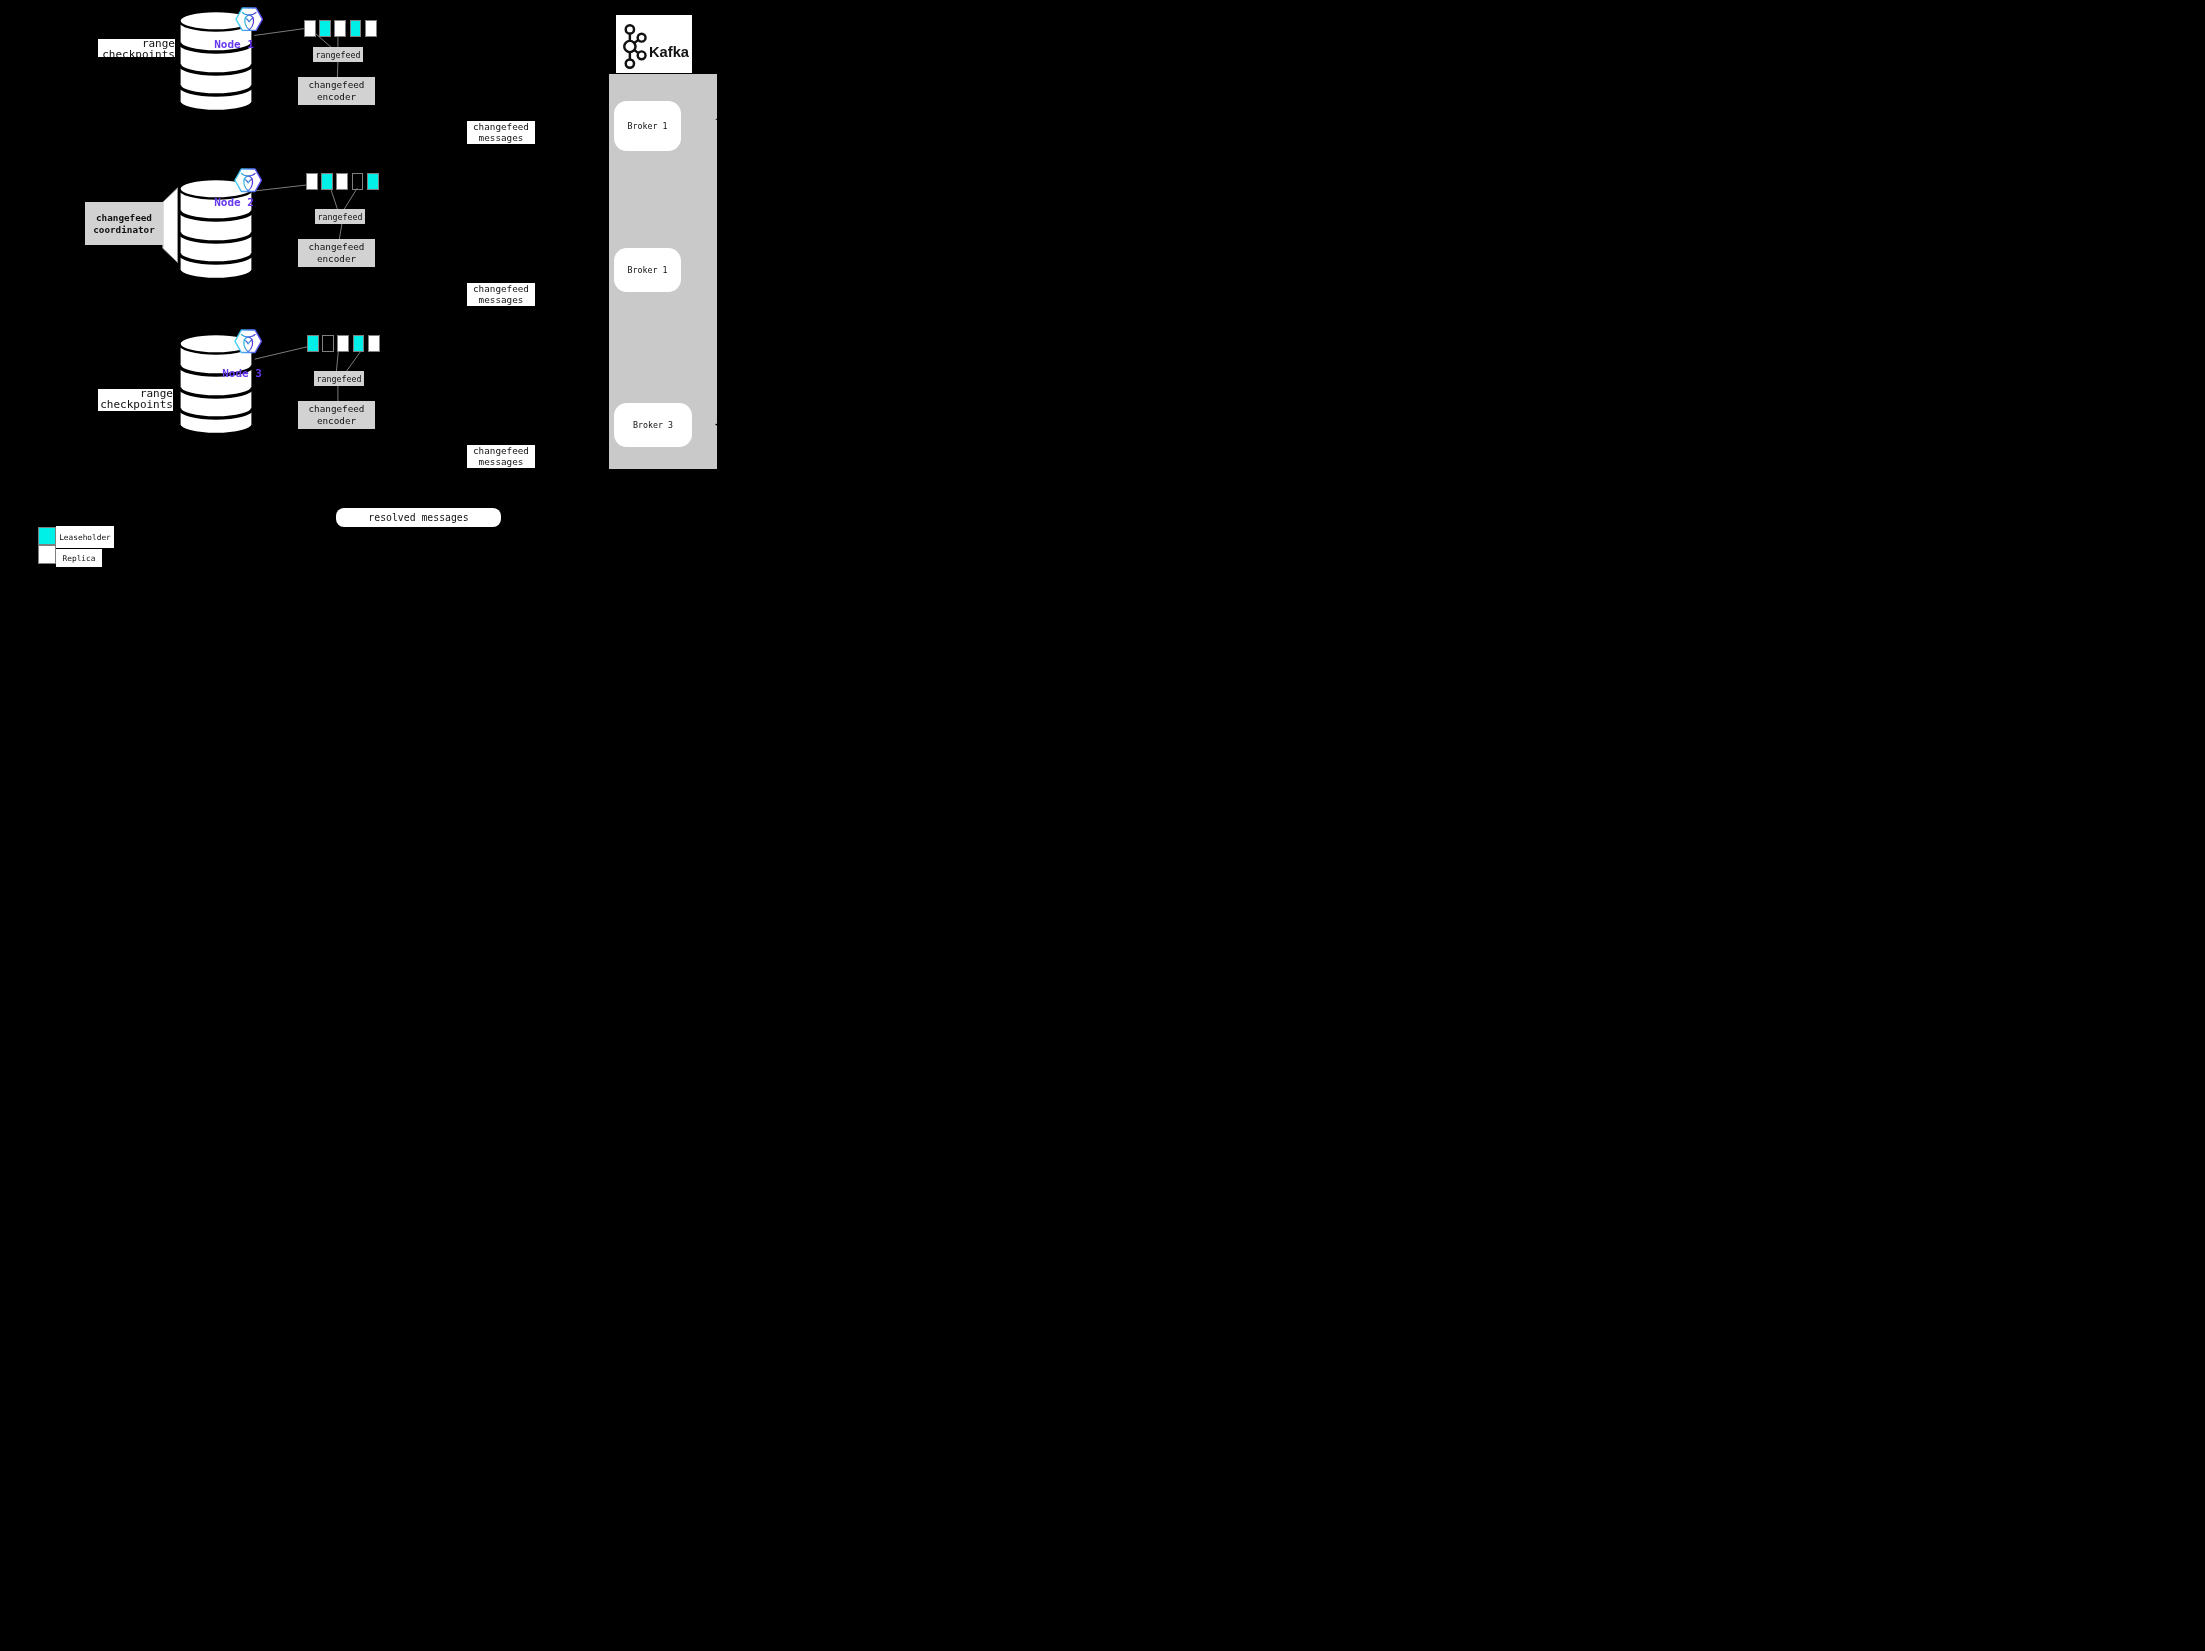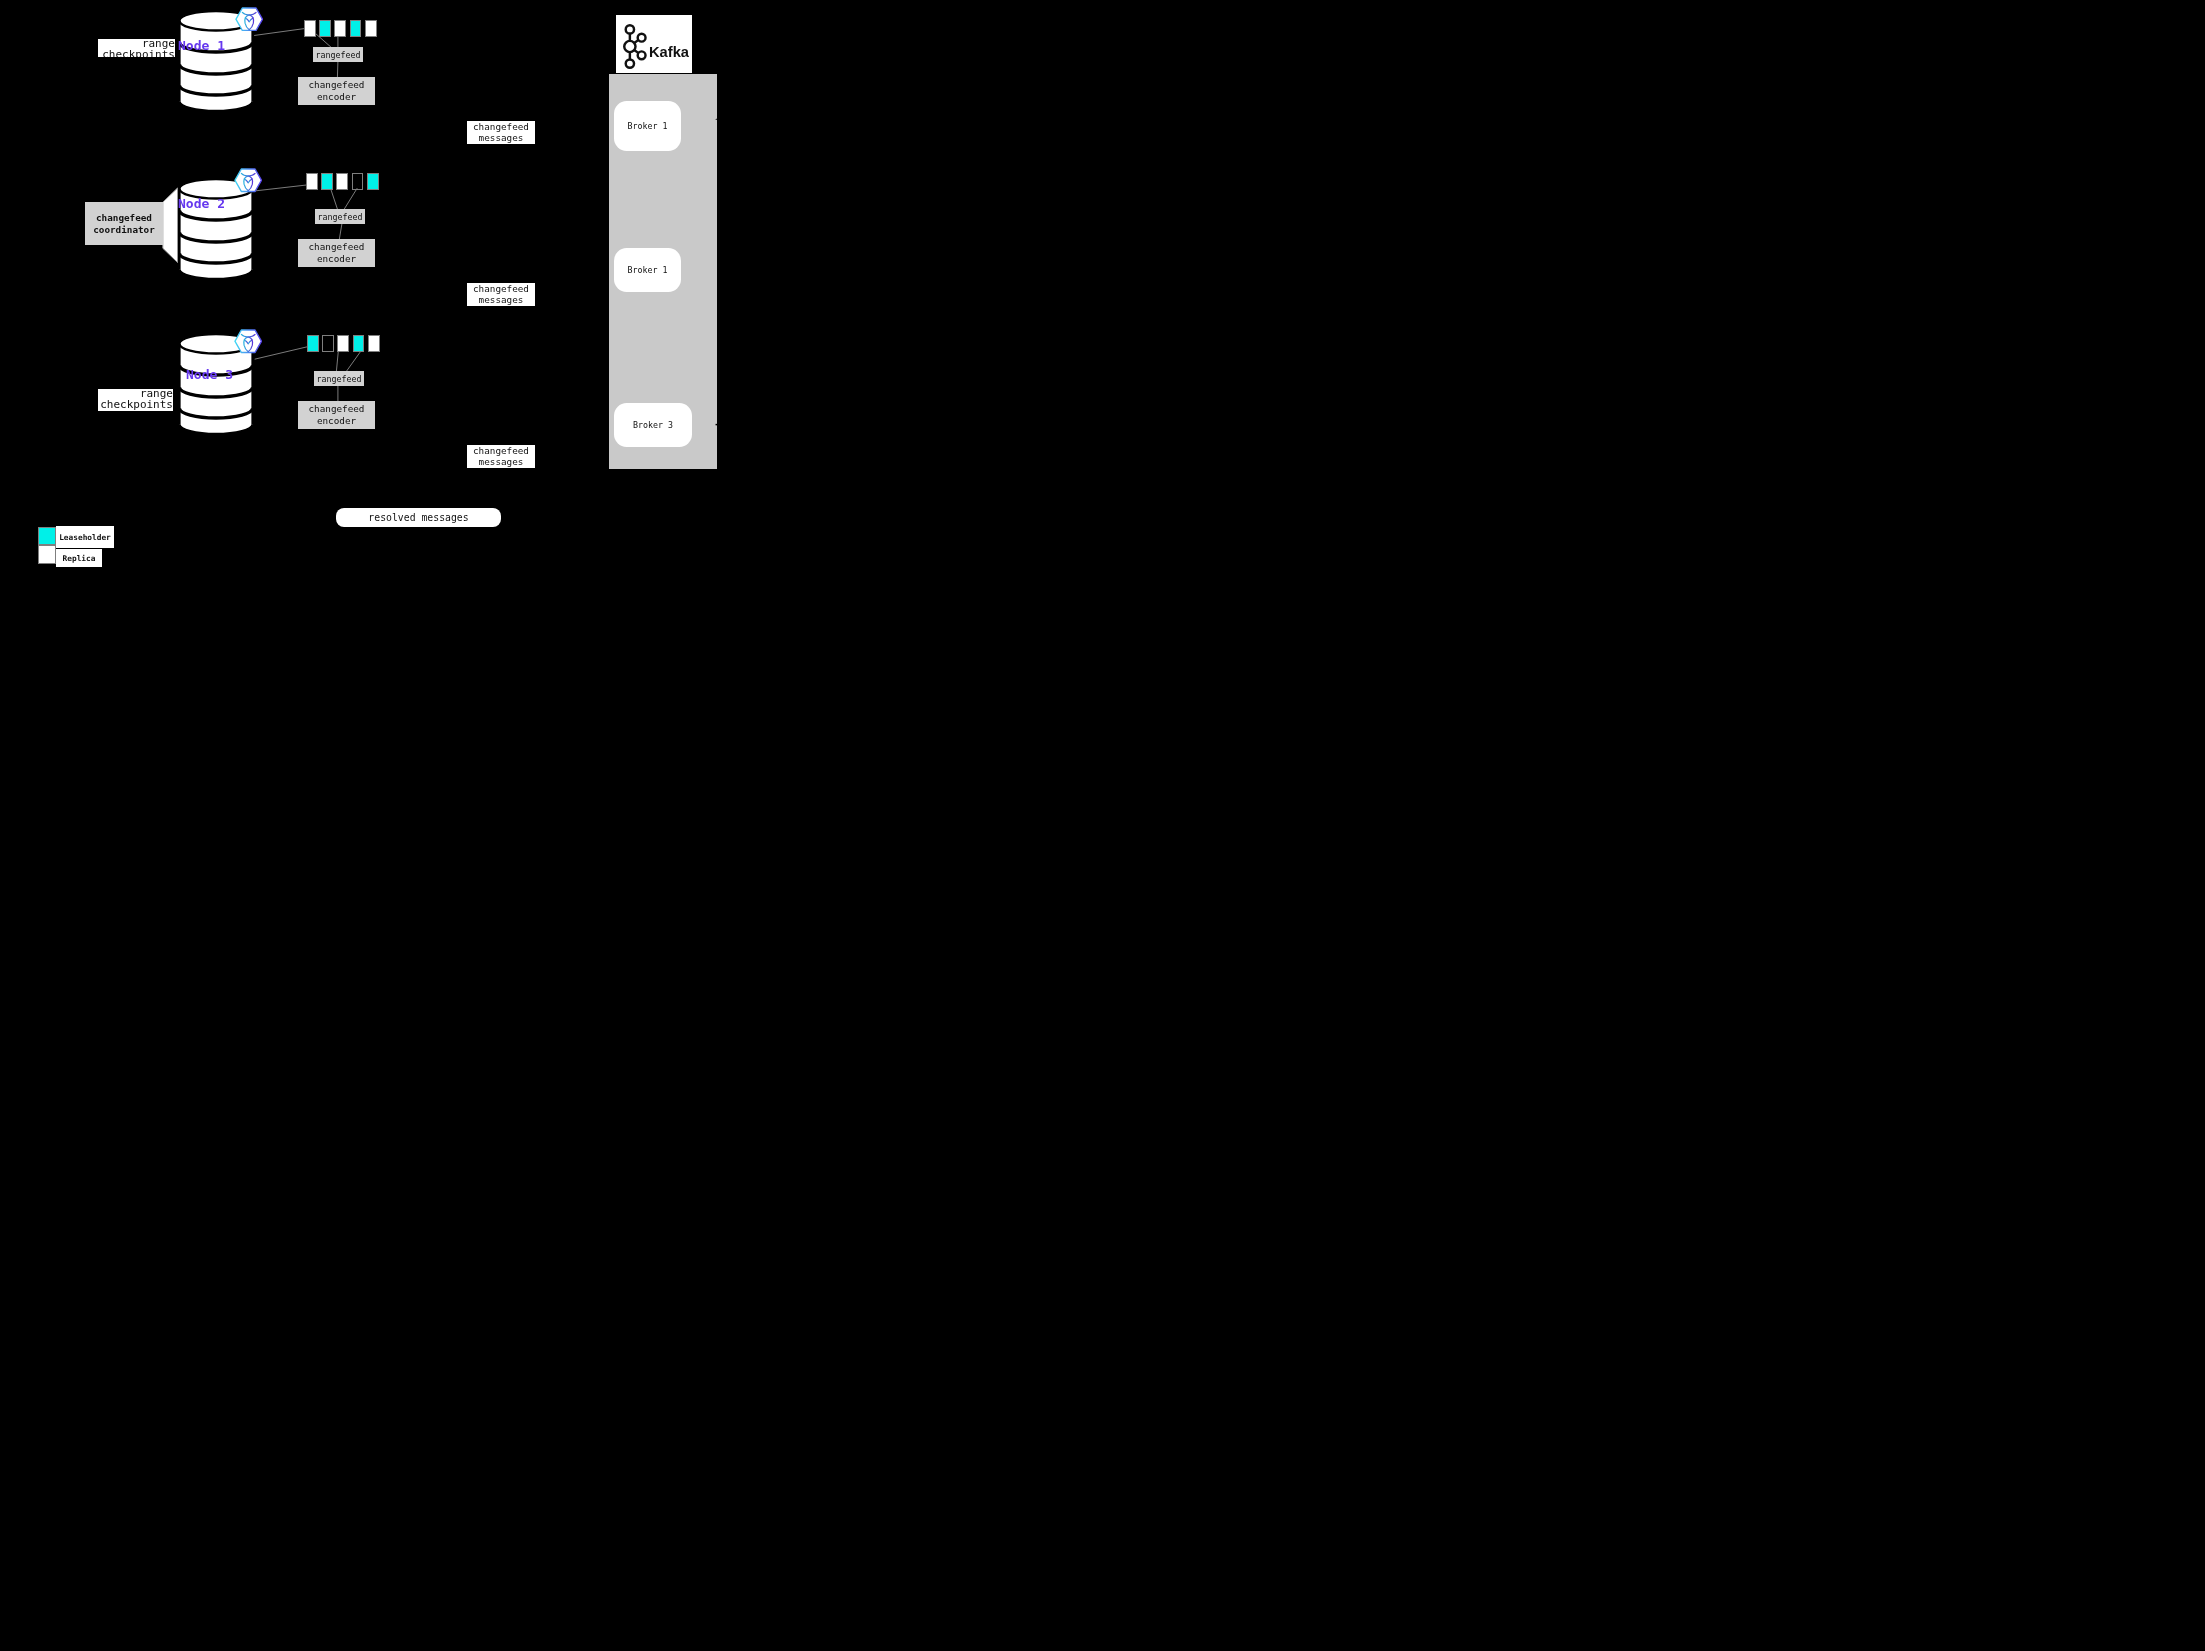--- a/index.html
+++ b/index.html
@@ -8,35 +8,35 @@
   .abs{position:absolute;}
   svg.abs{display:block;}
   .graybox{background:var(--box_gray,#d2d2d2);color:#111;display:flex;flex-direction:column;
            align-items:center;justify-content:center;text-align:center;}
   .whitebox{background:#fff;color:#111;display:flex;flex-direction:column;
             align-items:center;justify-content:center;text-align:center;}
   .rangefeed{font-size:8.3px;}
   .twoline{font-size:9.3px;line-height:11.3px;}
   .coordinator{font-weight:bold;font-size:9.3px;line-height:11.3px;}
   .checkpoints{font-size:11px;line-height:10.8px;overflow:hidden;justify-content:flex-start;align-items:flex-end;}
-  .node-label{font-weight:bold;font-size:13px;text-align:left;color:var(--node_label,#6638ef);}
+  .node-label{font-weight:bold;font-size:11px;text-align:right;color:var(--node_label,#6638ef);}
   .squares-row{display:flex;gap:3.4px;}
   .range-square{width:9.8px;height:15px;border:1px solid var(--border_gray,#7f7f7f);box-sizing:content-box;}
   .range-square.leaseholder{background:var(--leaseholder,#00f0e8);}
   .range-square.replica{background:var(--replica,#fff);}
   .range-square.none{background:transparent;}
   .kafka-container{background:var(--container_gray,#c9c9c9);}
   .broker{background:#fff;border-radius:12.7px;display:flex;align-items:center;justify-content:center;
           font-size:8.3px;color:#111;}
   .kafka-logo-box{background:#fff;}
   .kafka-title{font-family:"Liberation Sans",sans-serif;font-weight:bold;font-size:14.7px;color:#111;}
   .pill{background:#fff;border-radius:8px;display:flex;align-items:center;justify-content:center;
         font-size:9.8px;color:#111;}
   .legend-swatch{border:1.2px solid var(--border_gray,#7f7f7f);box-sizing:border-box;}
-  .legend-label{background:#fff;color:#111;display:flex;align-items:center;justify-content:center;font-size:7.8px;font-weight:bold;}
+  .legend-label{background:#fff;color:#111;display:flex;align-items:center;justify-content:center;font-size:7.8px;}
 </style>
 </head>
 <body>
 
 <div class="stage">
 
   <svg class="abs" style="left:0;top:0;z-index:1" width="769" height="576" viewBox="0 0 1568 1174">
     <polygon points="332,412 362,383 362,535 332,506" fill="#ffffff" stroke="#999999" stroke-width="2" stroke-linejoin="round"></polygon>
   </svg>
 

